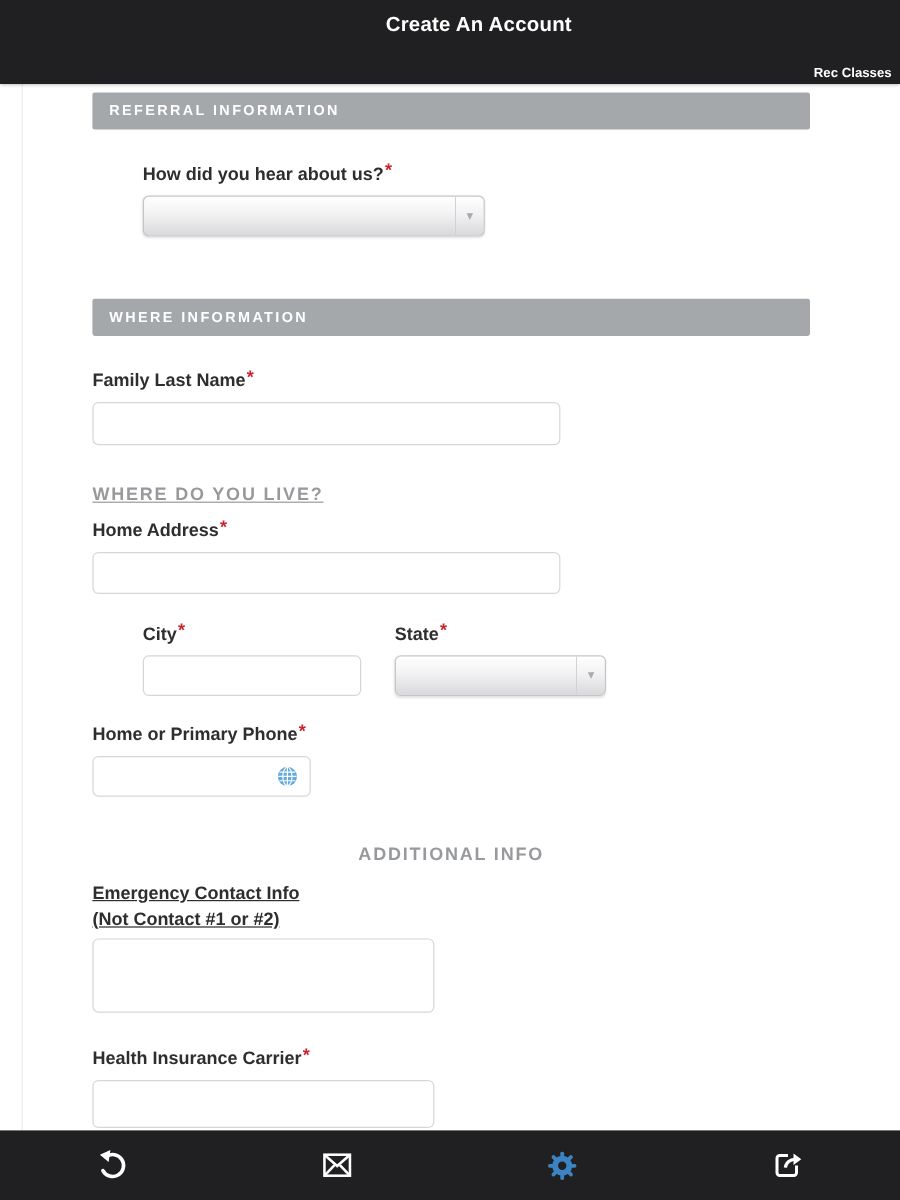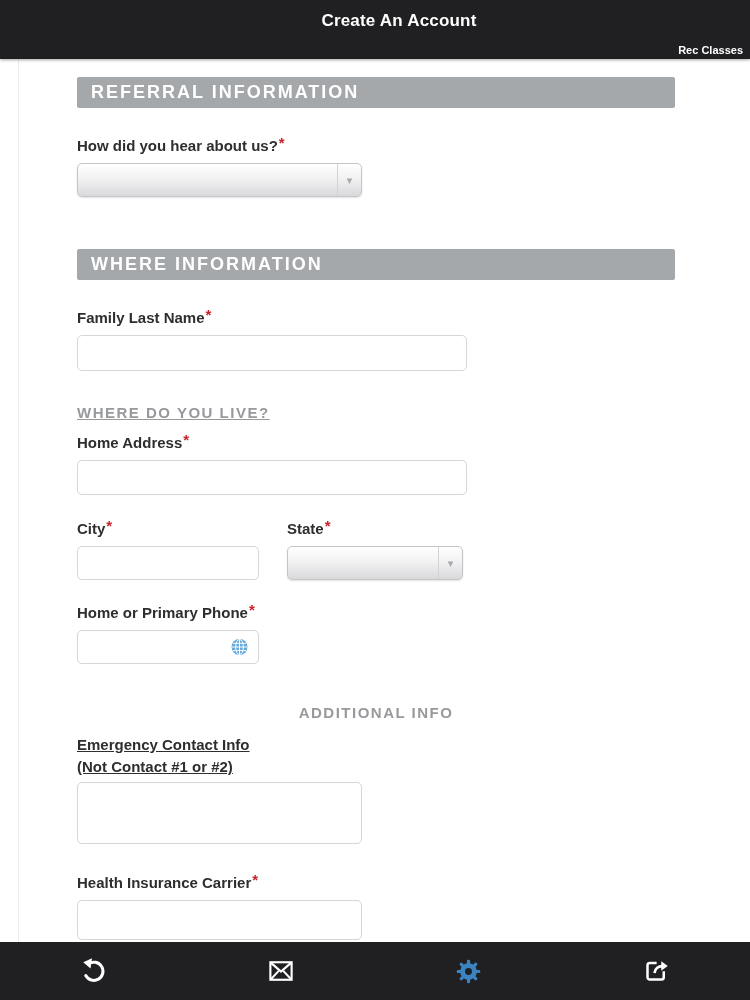--- a/index.html
+++ b/index.html
@@ -12,21 +12,21 @@
     position: relative;
     width: 750px;
     height: 1000px;
     background: #ffffff;
     overflow: hidden;
   }
 
   
   .app-header {
     position: absolute; top: 0; left: 0; right: 0;
-    height: 59px;
+    height: 70px;
     background: #202022;
     box-shadow: 0 1px 3px rgba(0,0,0,0.35);
     z-index: 5;
     padding-left: 48px;
   }
   .app-title {
     color: #ffffff;
     font-size: 17px;
     font-weight: bold;
     text-align: center;
@@ -56,21 +56,21 @@
     width: 1px;
     background: #ececee;
     z-index: 1;
   }
 
   .section-bar {
     height: 31px;
     line-height: 31px;
     background: #a5a8ab;
     color: #ffffff;
-    font-size: 18px;
+    font-size: 12px;
     font-weight: bold;
     letter-spacing: 2px;
     padding-left: 14px;
     border-radius: 2px;
     box-sizing: border-box;
   }
 
   .sub-head {
     height: 18px;
     line-height: 18px;
@@ -95,21 +95,21 @@
     top: -3px;
     margin-left: 1px;
   }
   .field-label.two-line {
     height: auto;
     line-height: 22px;
     margin-bottom: 4px;
     text-decoration: underline;
   }
 
-  .row { display: flex; }
+  .row { display: flex; margin-left: 42px; }
   .w285 { width: 285px; }
   .w182 { width: 182px; }
   .w176 { width: 176px; }
   .w390 { width: 390px; }
   .gap25 { margin-right: 25px; }
   .gap28 { margin-right: 28px; }
 
   .text-input {
     display: block;
     width: 100%;

